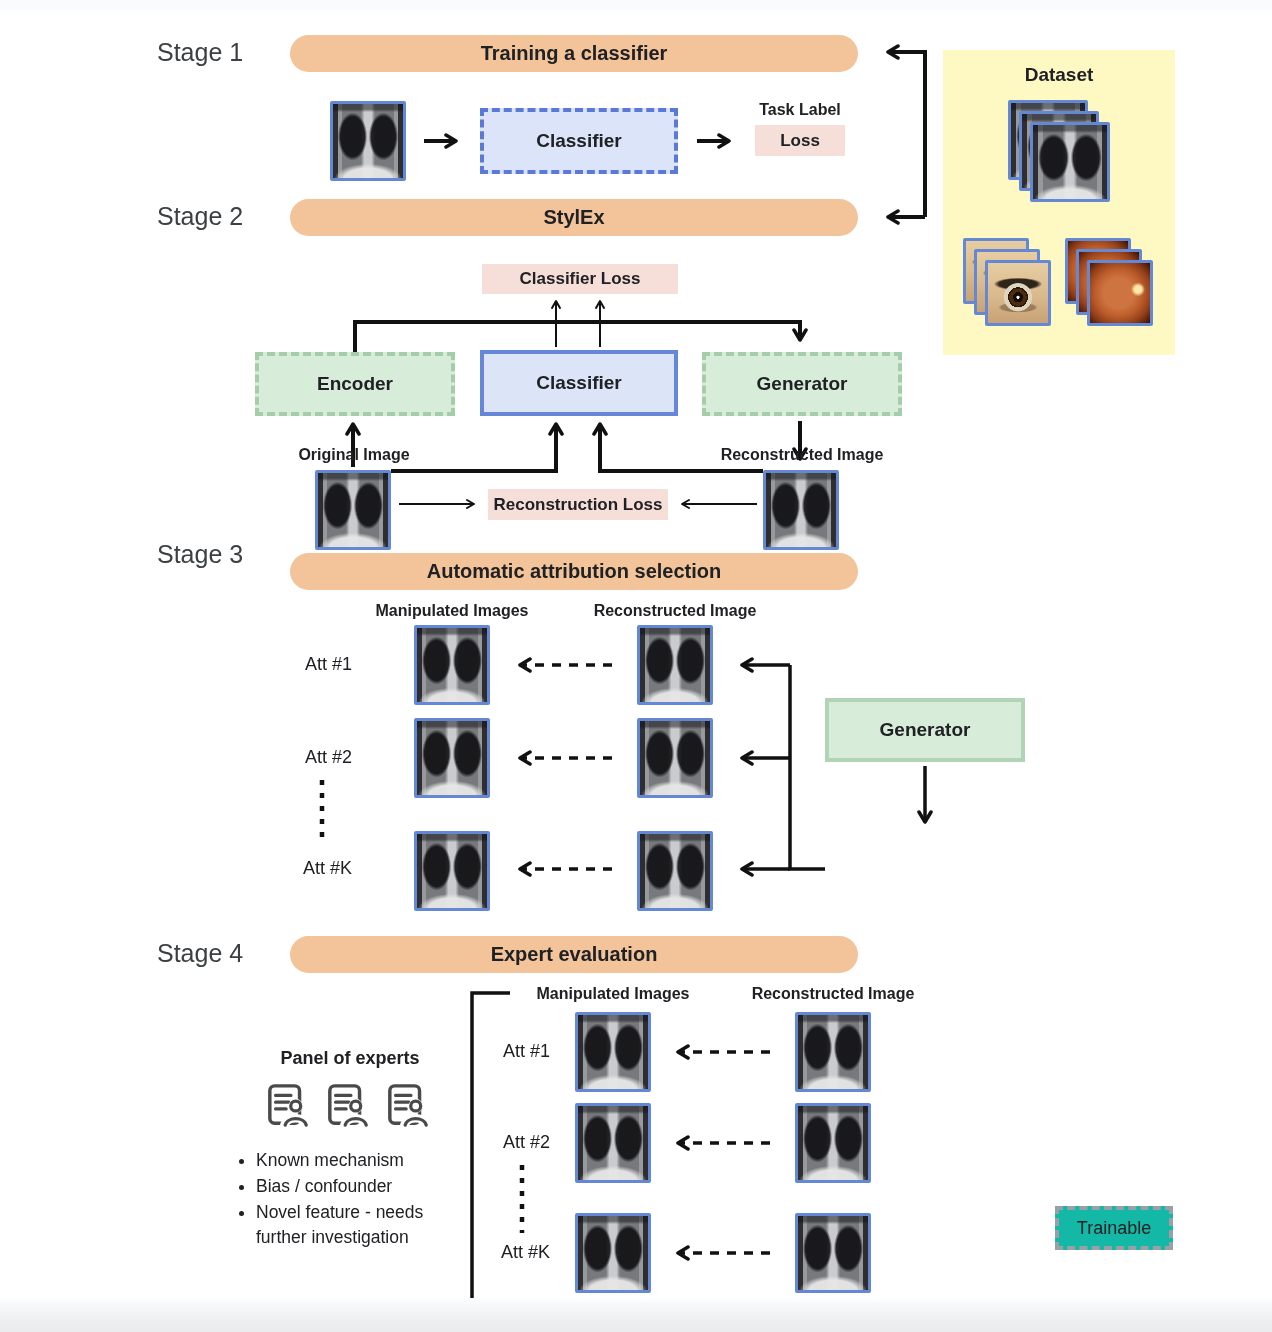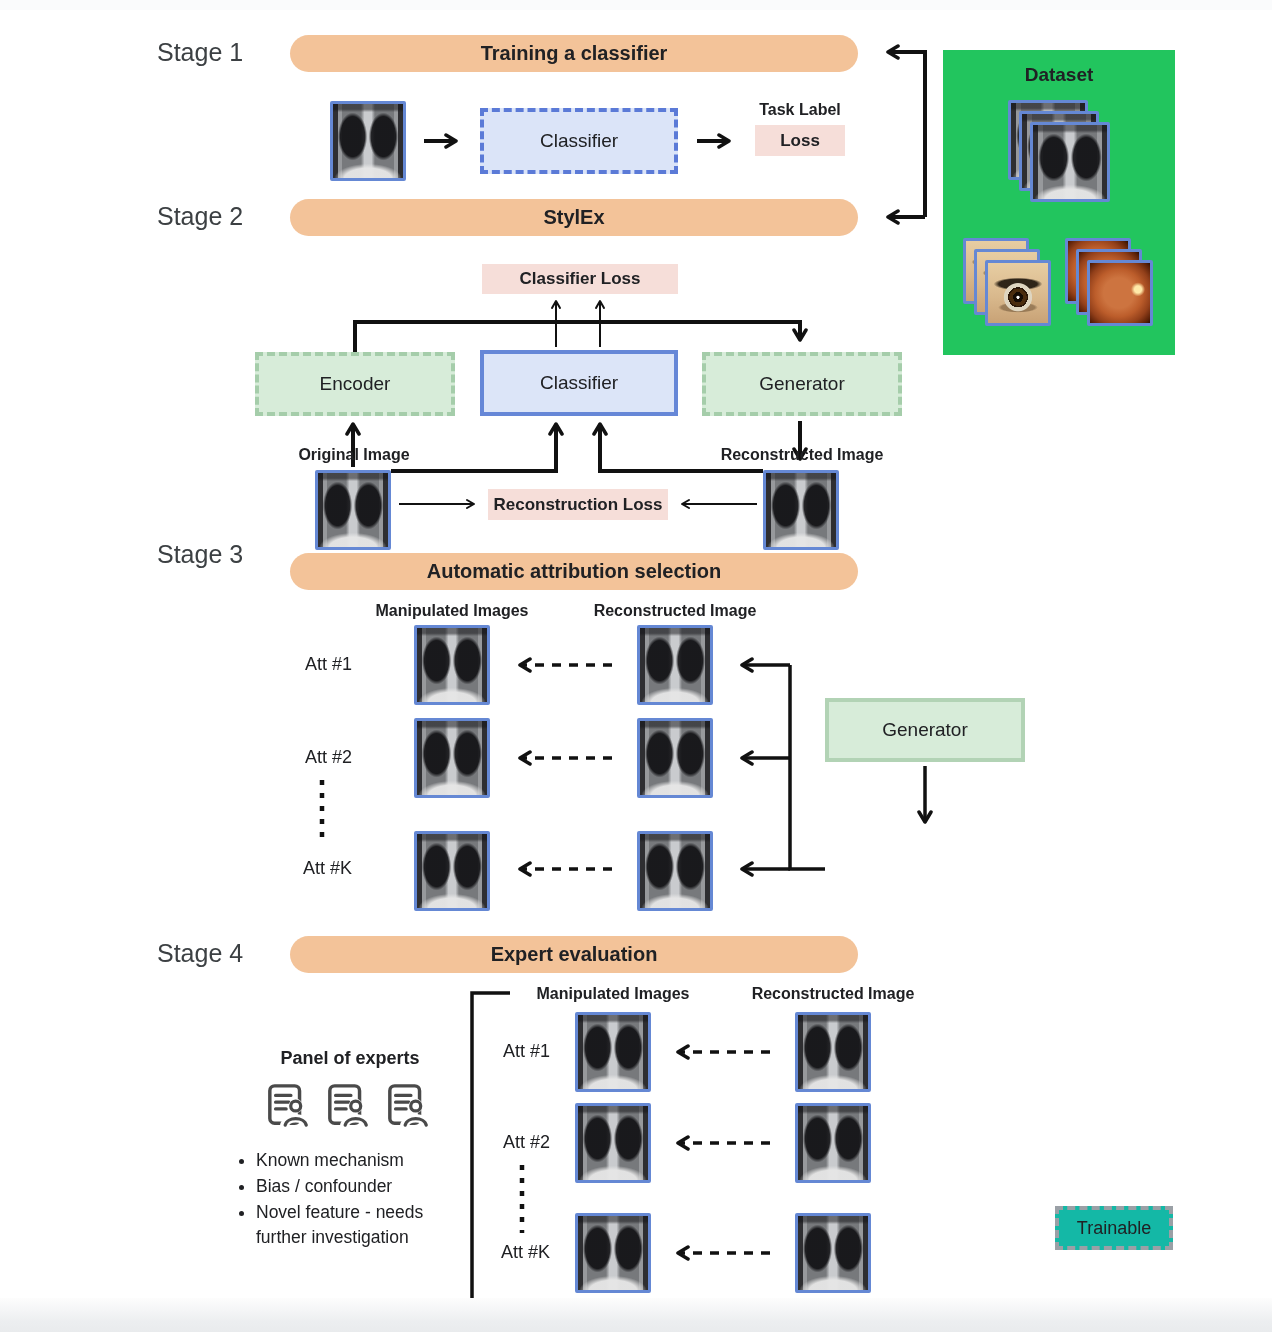--- a/index.html
+++ b/index.html
@@ -11,21 +11,21 @@
   .strip-top{position:absolute;left:0;top:0;width:1272px;height:10px;background:#fafbfc;}
   .strip-bottom{position:absolute;left:0;top:1298px;width:1272px;height:34px;
     background:linear-gradient(180deg,#fdfdfd 0%,#eceef0 70%,#e9ebed 100%);}
   .abs{position:absolute;}
   .stage-label{font-size:25px;font-weight:500;color:#3c4043;}
   .pill{
     left:290px;width:568px;height:37px;background:#f3c399;border-radius:20px;
     display:flex;align-items:center;justify-content:center;
     font-size:20px;font-weight:600;color:#202124;
   }
-  .box{display:flex;align-items:center;justify-content:center;font-size:19px;font-weight:400;color:#202124;text-align:center;}
+  .box{display:flex;align-items:center;justify-content:center;font-size:19px;font-weight:700;color:#202124;text-align:center;}
   .blue-dashed{background:#dbe4f8;border:4px dashed #5b7ad7;}
   .blue-solid{background:#dce5f8;border:4px solid #6687d7;}
   .green-dashed{background:#d7ecd9;border:4px dashed #a5cdaa;}
   .green-solid{background:#d7ecd9;border:4px solid #b2d3b5;}
   .yellow{background:#f7dc8f;}
   .loss{background:#f6ded9;display:flex;align-items:center;justify-content:center;
     font-size:17px;font-weight:600;color:#202124;}
   .hdr{font-size:16px;font-weight:600;text-align:center;color:#202124;}
   .att{font-size:18px;font-weight:500;text-align:right;color:#202124;}
   .xray{
@@ -45,21 +45,21 @@
       radial-gradient(ellipse 58% 15% at 50% 35%, rgba(28,20,11,.9) 0 55%, rgba(28,20,11,0) 70%),
       radial-gradient(ellipse 46% 12% at 50% 74%, rgba(70,48,24,.4) 0 60%, rgba(70,48,24,0) 72%),
       linear-gradient(180deg,#e7cda2 0%,#d9b98d 55%,#c8a276 100%);
   }
   .retina{
     width:66px;height:66px;border:3px solid #6588d4;border-radius:2px;background-color:#1a0a02;
     background-image:
       radial-gradient(circle at 80% 44%, #ffe9a8 0 6%, rgba(255,233,168,0) 12%),
       radial-gradient(circle at 48% 50%, #cd7440 0 35%, #bc5d2b 55%, #93401a 75%, #571f07 92%, #2a0d02 100%);
   }
-  .ds-panel{background:#22c55e;}
+  .ds-panel{background:#fef9c3;}
   .ds-title{font-size:19px;font-weight:600;text-align:center;color:#202124;}
   .legend-box{display:flex;align-items:center;justify-content:center;font-size:18px;font-weight:500;color:#202124;background:#14b8a6;}
   .legend-dashed{border:4px dashed #9aa0a6;}
   .legend-solid{border:4px solid #ec4899;margin-top:34px;}
   .bullets{margin:0;padding-left:18px;font-size:17.5px;line-height:25px;font-weight:500;color:#202124;list-style:disc outside;}
   .bullets li{margin:0 0 1px 0;}
   .overlay{position:absolute;left:0;top:0;pointer-events:none;}
   .panel-title{font-size:18px;font-weight:600;text-align:center;color:#202124;}
 </style>
 </head>

